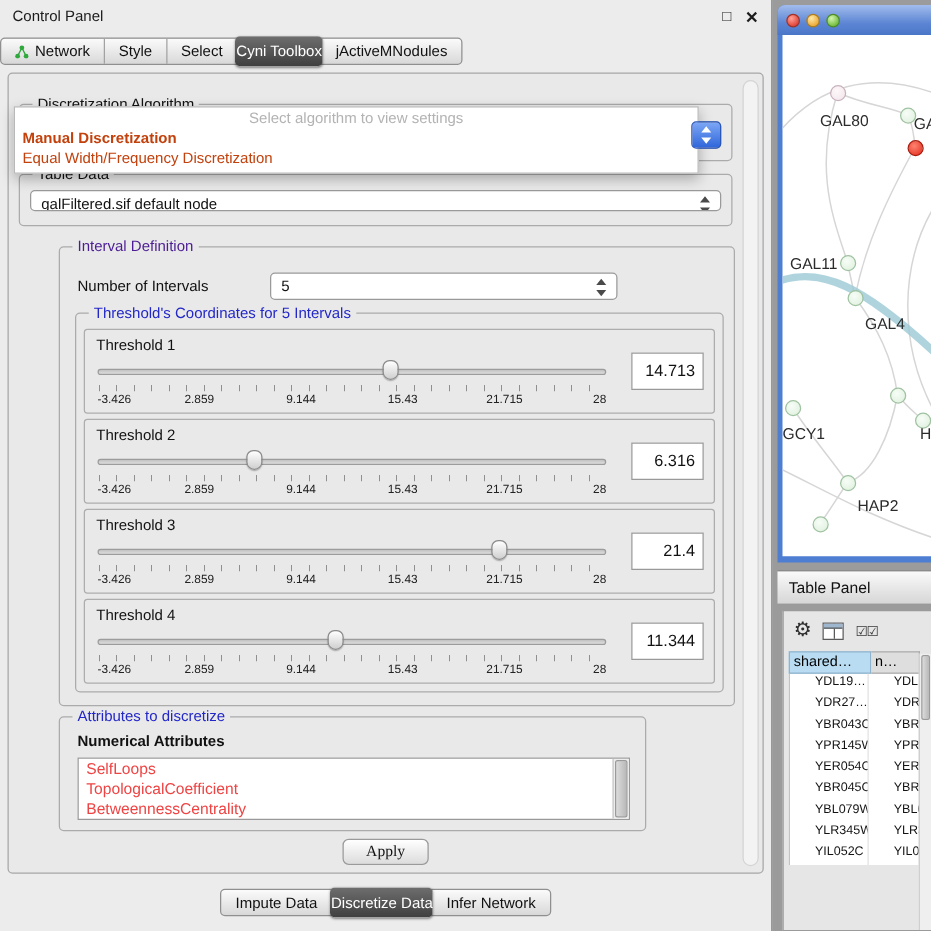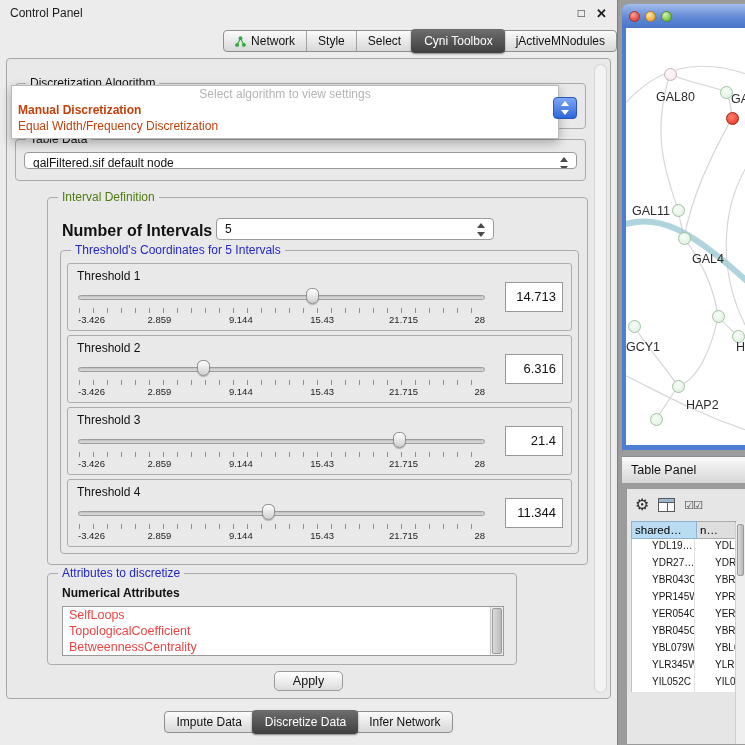--- a/index.html
+++ b/index.html
@@ -6,39 +6,39 @@
   html,body{width:745px;height:745px;overflow:hidden;background:#9b9b9b;
     font-family:"Liberation Sans",sans-serif;-webkit-font-smoothing:antialiased}
 
   
   .cp{position:absolute;left:0;top:0;width:618px;height:745px;background:#ececec;border-right:1px solid #7e7e7e}
   .cp-titlebar{height:26px;display:flex;align-items:center;padding:0 10px;font-size:12px;color:#1b1b1b}
   .cp-titlebar .spacer{flex:1}
   .win-ico{margin-left:11px;font-size:12px;color:#1b1b1b;line-height:1;cursor:default}
   .close-ico{font-weight:bold;font-size:13px}
 
-  .tabbar{height:30px;display:flex;justify-content:flex-end;align-items:center}
+  .tabbar{height:30px;display:flex;justify-content:flex-start;align-items:center}
   .seg{display:flex;align-items:stretch;border:1px solid #8f8f8f;border-radius:4px;
     background:linear-gradient(#fbfbfb,#d8d8d8)}
   .tab{display:flex;align-items:center;gap:5px;padding:3px 11px;font-size:12px;color:#111;
     border-left:1px solid #a2a2a2;white-space:nowrap;cursor:default}
   .tab:first-child{border-left:none}
   .tab.active{background:linear-gradient(#6e6e6e,#3f3f3f);color:#fff;border-radius:4px;
-    margin:-2px -1px;padding:5px 12px;position:relative;z-index:2;box-shadow:0 1px 2px rgba(0,0,0,.45);
+    margin:-2px -1px;padding:5px 0;position:relative;z-index:2;box-shadow:0 1px 2px rgba(0,0,0,.45);
     border-left-color:transparent}
   .tab-ico{display:inline-flex;align-items:center}
 
   .cp-inner{position:absolute;left:6px;right:6px;top:58px;bottom:46px;border:1px solid #a6a6a6;
     border-radius:4px;background:#e9e9e9}
   .cp-scroll{position:absolute;right:3px;top:5px;bottom:5px;width:13px;background:#f3f3f3;
     border:1px solid #d4d4d4;border-radius:7px}
 
   .group{position:absolute;border:1px solid #ababab;border-radius:4px}
   .group-title{position:absolute;top:-8px;left:10px;background:#e9e9e9;padding:0 4px;font-size:12px;color:#111;white-space:nowrap}
-  .group-title.green{color:#4d7c0f}
+  .group-title.green{color:#4c1d95}
   .group-title.blue{color:#2327c8}
 
   
   .g-algo{left:8px;right:24px;top:24px;height:46px}
   .algo-combo{position:absolute;left:8px;right:8px;top:13px;height:22px;background:#fff;
     border:1px solid #9a9a9a;border-radius:4px}
   .combo-blue-btn{position:absolute;right:-1px;top:-1px;width:24px;height:22px;border-radius:4px;
     background:linear-gradient(#7da7f5,#2f66da);border:1px solid #2a56b8;z-index:40}
   .combo-blue-btn:before,.combo-blue-btn:after{content:"";position:absolute;left:7px;border-left:4px solid transparent;border-right:4px solid transparent}
   .combo-blue-btn:before{top:3px;border-bottom:5px solid #fff}
@@ -56,21 +56,21 @@
   .combo{position:absolute;background:#fff;border:1px solid #9a9a9a;border-radius:4px;
     font-size:12px;line-height:20px;color:#111;padding:0 24px 0 8px;white-space:nowrap;overflow:hidden}
   .td-combo{left:8px;right:8px;top:12px;height:17px}
   .stepper{position:absolute;right:8px;top:4px;width:9px;height:14px}
   .stepper:before,.stepper:after{content:"";position:absolute;left:1px;border-left:4px solid transparent;border-right:4px solid transparent}
   .stepper:before{top:0;border-bottom:5px solid #4a4a4a}
   .stepper:after{bottom:0;border-top:5px solid #4a4a4a}
 
   
   .g-interval{left:40px;right:22px;top:138px;height:368px}
-  .ni-label{position:absolute;left:14px;top:24px;font-size:16px;font-weight:bold;color:#111}
+  .ni-label{position:absolute;left:14px;top:24px;font-size:12px;font-weight:normal;color:#111}
   .ni-combo{left:168px;width:278px;top:20px;height:22px}
   .g-thresholds{position:absolute;left:12px;right:8px;top:52px;bottom:10px;border:1px solid #ababab;border-radius:4px}
   .thr-list{position:absolute;left:6px;right:6px;top:12px;bottom:6px;display:flex;flex-direction:column;gap:4px}
   .thr{flex:1;position:relative;border:1px solid #adadad;border-radius:3px}
   .thr-label{position:absolute;left:9px;top:5px;font-size:12px;font-weight:normal;color:#111}
   .thr-value{position:absolute;right:8px;top:18px;width:58px;height:30px;background:#fff;border:1px solid #999;
     font-size:13px;text-align:right;line-height:28px;padding-right:6px;color:#111}
   .slider{position:absolute;left:10px;right:86px;top:23px;height:40px}
   .track{position:absolute;left:0;right:0;top:8px;height:5px;background:linear-gradient(#c2c2c2,#dedede);
     border:1px solid #9c9c9c;border-radius:3px}
@@ -87,21 +87,21 @@
   
   .g-attrs{left:40px;width:470px;top:514px;height:92px}
   .na-label{position:absolute;left:14px;top:12px;font-size:12px;font-weight:bold;color:#111}
   .listbox{position:absolute;left:14px;right:12px;top:32px;bottom:8px;background:#fff;border:1px solid #9a9a9a;overflow:hidden}
   .attr-item{font-size:12.5px;line-height:16px;padding-left:6px;color:#ef4444;white-space:nowrap}
   .list-scroll{position:absolute;right:0;top:0;bottom:0;width:13px;background:#ededed;border-left:1px solid #c6c6c6}
   .list-thumb{position:absolute;left:1px;right:1px;top:1px;bottom:1px;background:linear-gradient(to right,#dcdcdc,#b9b9b9);
     border:1px solid #9a9a9a;border-radius:2px}
 
   .apply-row{position:absolute;left:0;right:0;top:612px;text-align:center}
-  .apply-btn{font-family:Liberation Sans, sans-serif;font-size:12.5px;color:#111;padding:2px 18px;border:1px solid #9a9a9a;border-radius:5px;
+  .apply-btn{font-family:Liberation Serif, serif;font-size:12.5px;color:#111;padding:2px 18px;border:1px solid #9a9a9a;border-radius:5px;
     background:linear-gradient(#ffffff,#dcdcdc)}
 
   .bottom-tabbar{position:absolute;left:0;right:0;bottom:12px;display:flex;justify-content:center}
 
   
   .netwin{position:absolute;left:622px;top:4px;width:123px;height:446px;background:#4e7ed2;
     border-radius:6px 0 0 0;padding:24px 0 5px 4px}
   .net-titlebar{position:absolute;left:0;top:0;right:0;height:24px;border-radius:6px 0 0 0;
     background:linear-gradient(#a2bcec,#5d86d4 60%,#4a76c8);display:flex;align-items:center;padding-left:7px;gap:5px}
   .light{width:11px;height:11px;border-radius:50%}

